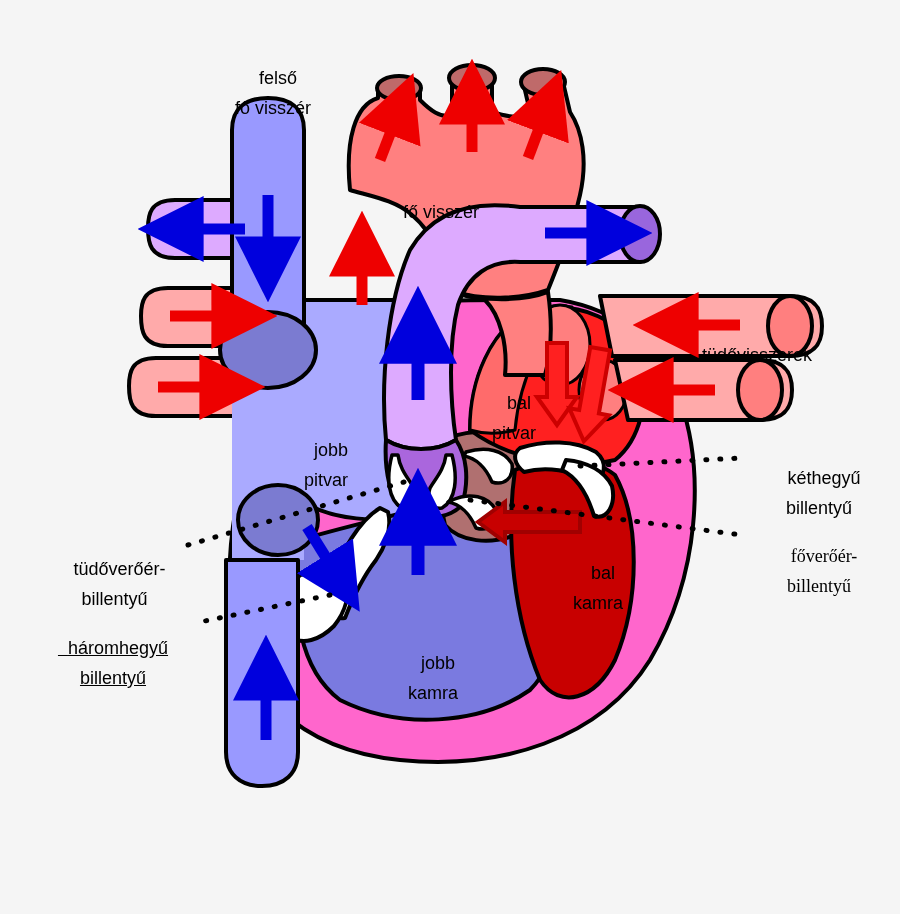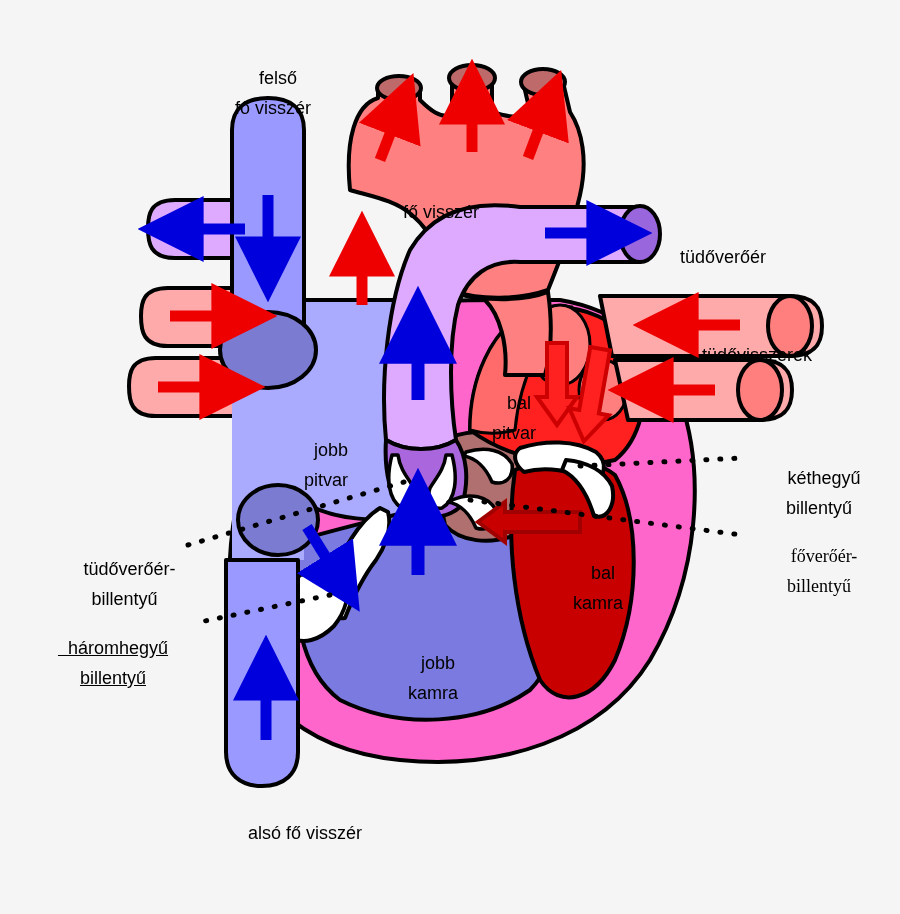--- a/index.html
+++ b/index.html
@@ -239,39 +239,36 @@
 
 <div class="lbl" style="left:183px;top:33px;width:180px;">
   <span style="white-space:pre-line;">felső
 fő visszér</span>
 </div>
 
 <div class="lbl" style="left:366px;top:167px;width:140px;">
   <span>fő visszér</span>
 </div>
 
-<div class="lbl" style="left:670px;top:212px;width:220px;text-align:left;">
-  <span>tüdőverőér</span>
-</div>
 
 <div class="lbl" style="left:692px;top:310px;width:220px;text-align:left;">
   <span>tüdővisszerek</span>
 </div>
 
 <div class="lbl" style="left:744px;top:433px;width:150px;">
   <span style="white-space:pre-line;text-align:right;">kéthegyű
 billentyű</span>
 </div>
 
 <div class="lbl" style="left:744px;top:511px;width:150px;">
   <span style="white-space:pre-line;font-family:Liberation Serif, serif;">főverőér-
 billentyű</span>
 </div>
 
-<div class="lbl" style="left:42px;top:524px;width:165px;">
+<div class="lbl" style="left:32px;top:524px;width:165px;">
   <span style="white-space:pre-line;">tüdőverőér-
 billentyű</span>
 </div>
 
 <div class="lbl" style="left:28px;top:603px;width:170px;text-decoration:underline;">
   <span style="white-space:pre-line;">háromhegyű
 billentyű</span>
 </div>
 
 <div class="lbl" style="left:271px;top:405px;width:110px;">
@@ -287,17 +284,14 @@
 <div class="lbl" style="left:464px;top:358px;width:100px;">
   <span style="white-space:pre-line;">bal
 pitvar</span>
 </div>
 
 <div class="lbl" style="left:543px;top:528px;width:110px;">
   <span style="white-space:pre-line;">bal
 kamra</span>
 </div>
 
-<div class="lbl" style="left:160px;top:788px;width:280px;">
-  <span>alsó fő visszér</span>
-</div>
 
 </div>
 
 </body></html>

